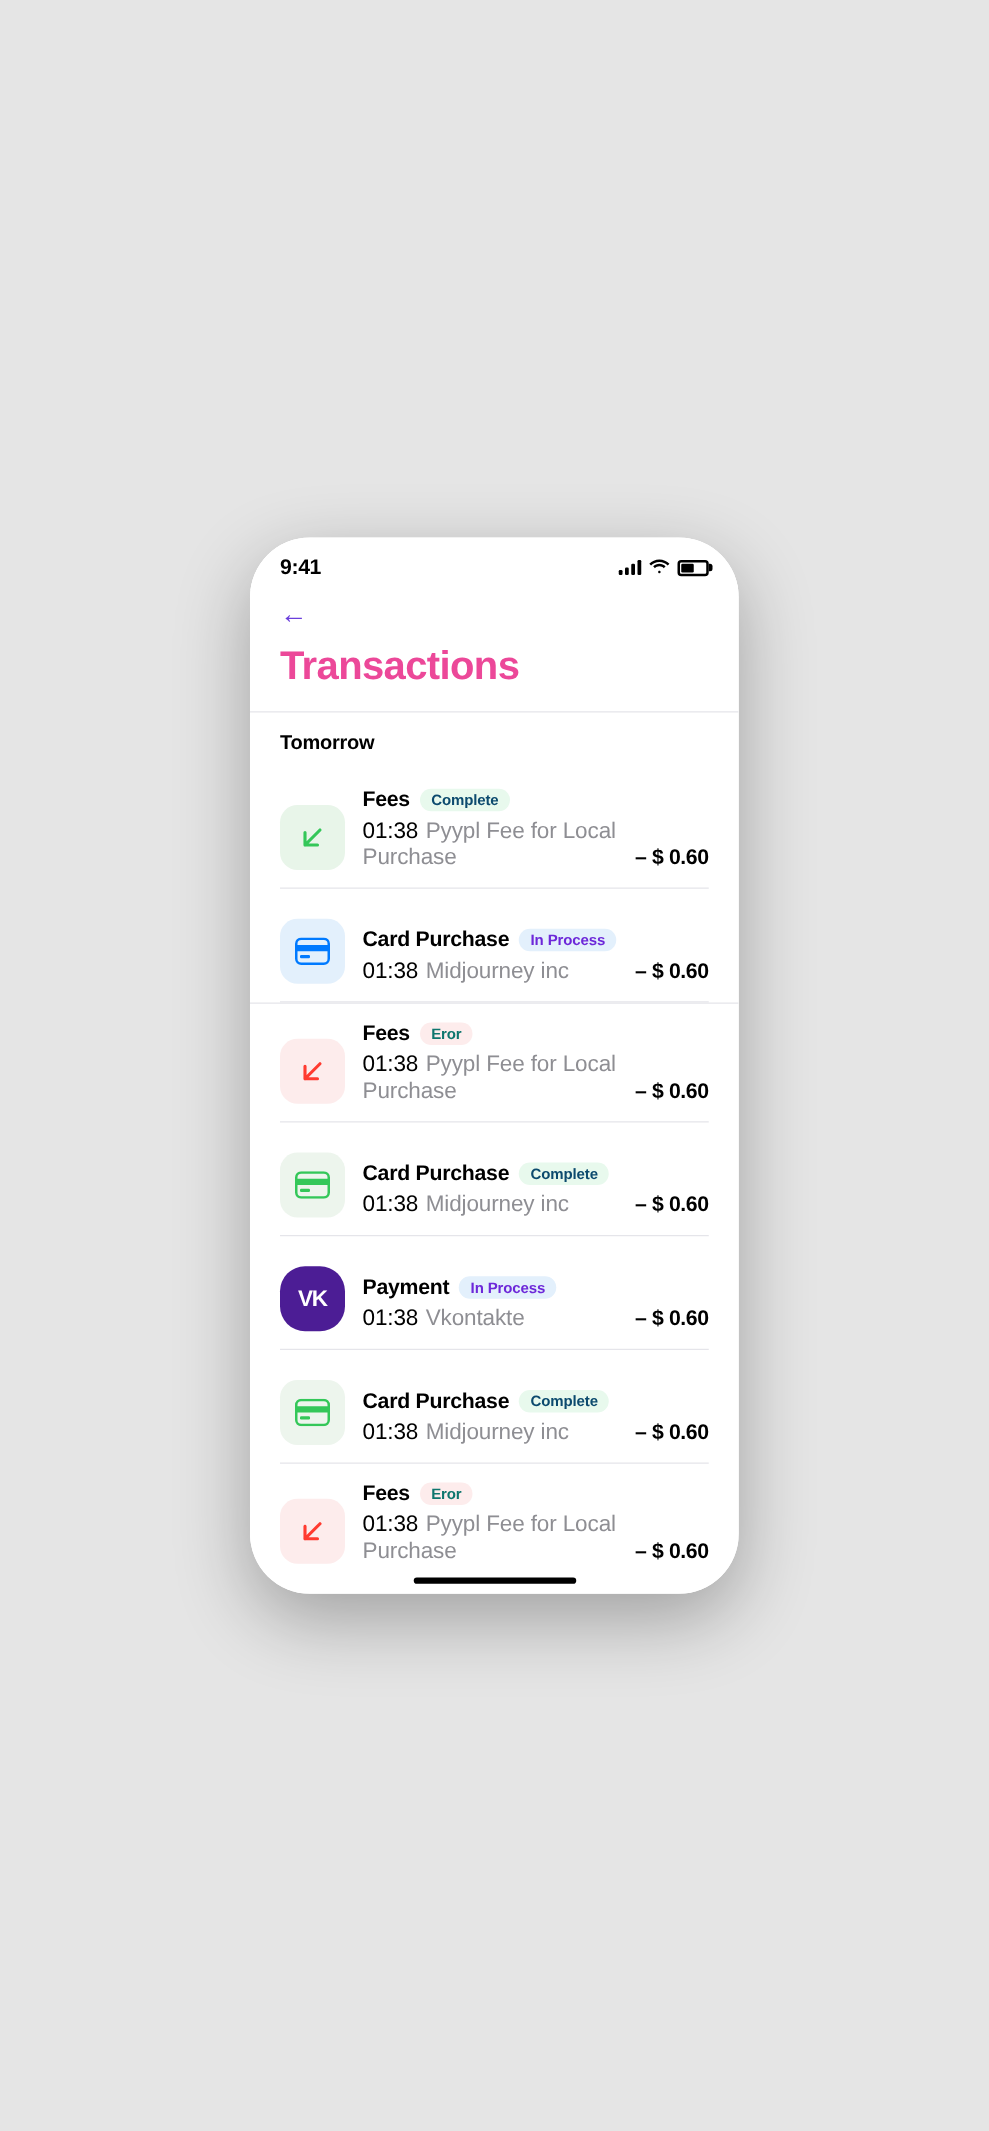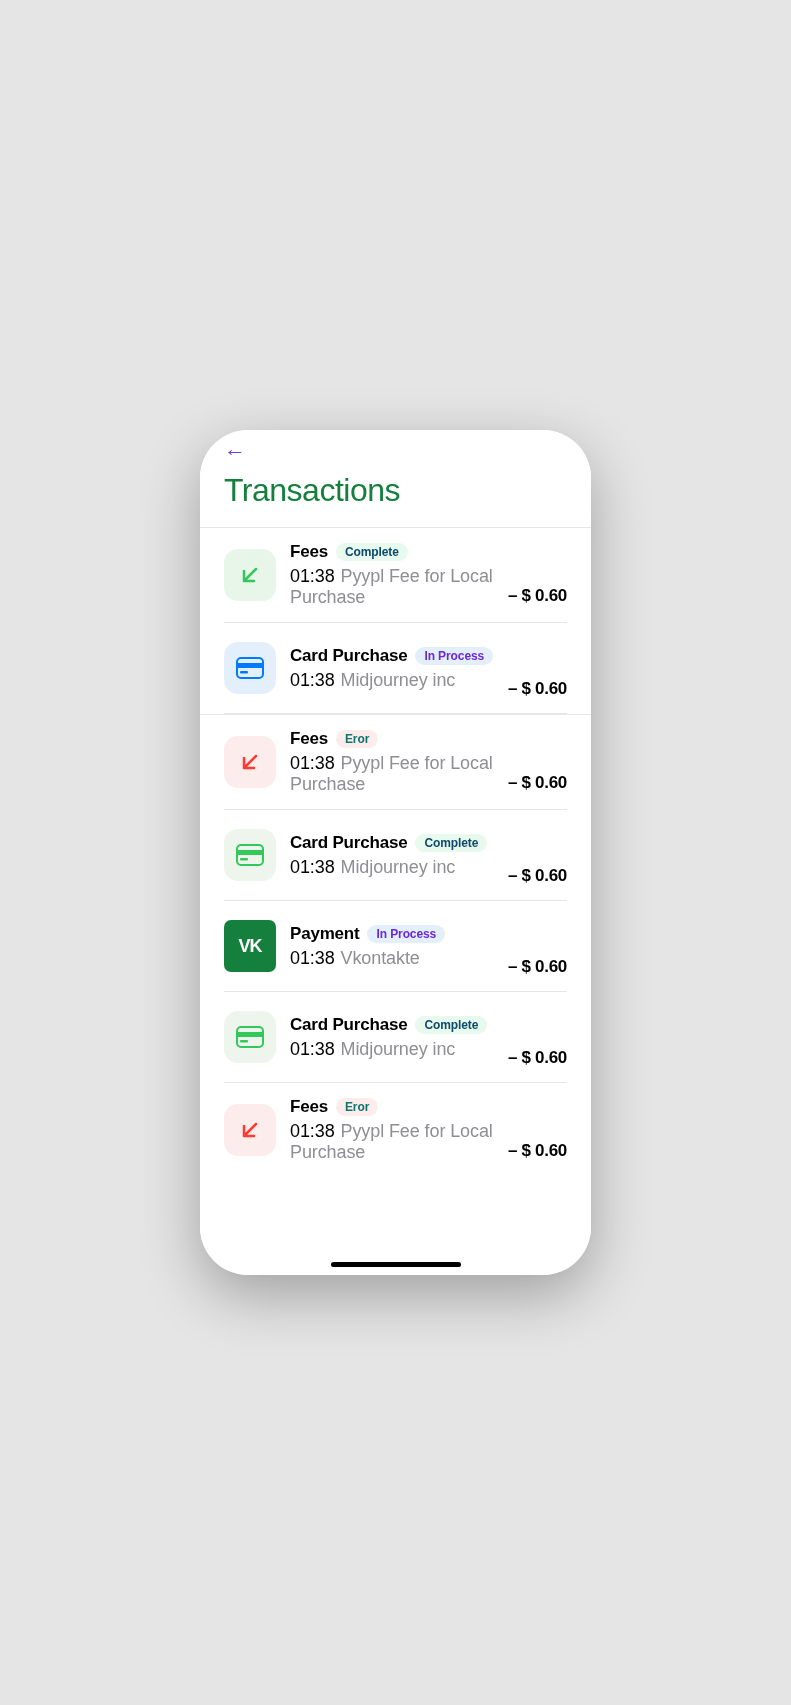--- a/index.html
+++ b/index.html
@@ -124,22 +124,22 @@
 
     .back-arrow {
       color: #6B3FDC;
       font-size: 22px;
       font-weight: 400;
       line-height: 1;
     }
 
     .page-title {
       font-size: 32px;
-      font-weight: 400;
-      color: #15803d;
+      font-weight: 700;
+      color: #ec4899;
       margin-bottom: 18px;
       letter-spacing: -0.5px;
     }
 
     .search-bar {
       display: flex;
       align-items: center;
       background: #F2F2F7;
       border-radius: 14px;
       padding: 12px 16px;
@@ -171,21 +171,21 @@
       font-size: 16px;
       font-weight: 600;
       color: #000;
       padding: 16px 0 12px;
       letter-spacing: -0.2px;
     }
 
     
     .transaction-item {
       display: flex;
-      align-items: center;
+      align-items: flex-end;
       padding: 14px 0;
       gap: 14px;
       border-bottom: 1px solid #E5E5EA;
     }
     .transaction-item:last-child {
       border-bottom: none;
     }
 
     .tx-icon {
       width: 52px;
@@ -204,22 +204,22 @@
     .tx-icon.blue-light {
       background: #E3F0FC;
     }
     .tx-icon.red-light {
       background: #FDECEC;
     }
     .tx-icon.green-light2 {
       background: #EDF5ED;
     }
     .tx-icon.blue-solid {
-      background: #15803d;
-      border-radius: 7px;
+      background: #4c1d95;
+      border-radius: 20px;
     }
 
     .tx-details {
       flex: 1;
       min-width: 0;
     }
 
     .tx-title-row {
       display: flex;
       align-items: center;
@@ -290,38 +290,60 @@
       background: #000;
       border-radius: 3px;
     }
   </style>
 </head>
 <body>
 
 <div class="phone-frame">
   <div class="screen">
 
+    <div class="status-bar">
+      <span class="status-time">9:41</span>
+      <div class="status-icons">
+        <div class="signal-bars">
+          <span></span>
+            <span></span>
+            <span></span>
+            <span></span>
+        </div>
+        <span class="wifi-icon">
+          <svg width="17" height="13" viewBox="0 0 17 13" fill="none">
+            <path d="M8.5 10.5C9.05 10.5 9.5 10.95 9.5 11.5C9.5 12.05 9.05 12.5 8.5 12.5C7.95 12.5 7.5 12.05 7.5 11.5C7.5 10.95 7.95 10.5 8.5 10.5Z" fill="black"></path>
+            <path d="M8.5 7C9.89 7 11.14 7.57 12.04 8.5L13.46 7.08C12.18 5.78 10.43 5 8.5 5C6.57 5 4.82 5.78 3.54 7.08L4.96 8.5C5.86 7.57 7.11 7 8.5 7Z" fill="black"></path>
+            <path d="M8.5 3.5C11.12 3.5 13.47 4.58 15.15 6.35L16.57 4.93C14.52 2.77 11.66 1.5 8.5 1.5C5.34 1.5 2.48 2.77 0.43 4.93L1.85 6.35C3.53 4.58 5.88 3.5 8.5 3.5Z" fill="black"></path>
+          </svg>
+        </span>
+        <div class="battery-icon">
+          <div class="battery-fill"></div>
+        </div>
+      </div>
+    </div>
 
     <div class="content">
 
       
       <div class="back-btn">
         <span class="back-arrow">←</span>
       </div>
 
       
       <h1 class="page-title">Transactions</h1>
 
       
 
       
       <div class="section-divider"></div>
 
       
       <div id="transactions-container">
+          <div class="section-header">Tomorrow</div>
           <div class="transaction-item">
             <div class="tx-icon green-light">
               <svg width="24" height="24" viewBox="0 0 24 24" fill="none">
           <path d="M18 6L6 18M6 18H16M6 18V8" stroke="#34C759" stroke-width="2.5" stroke-linecap="round" stroke-linejoin="round"></path>
         </svg>
             </div>
             <div class="tx-details">
               <div class="tx-title-row">
                 <span class="tx-title">Fees</span>
                 <span class="tx-badge badge-complete">Complete</span>

